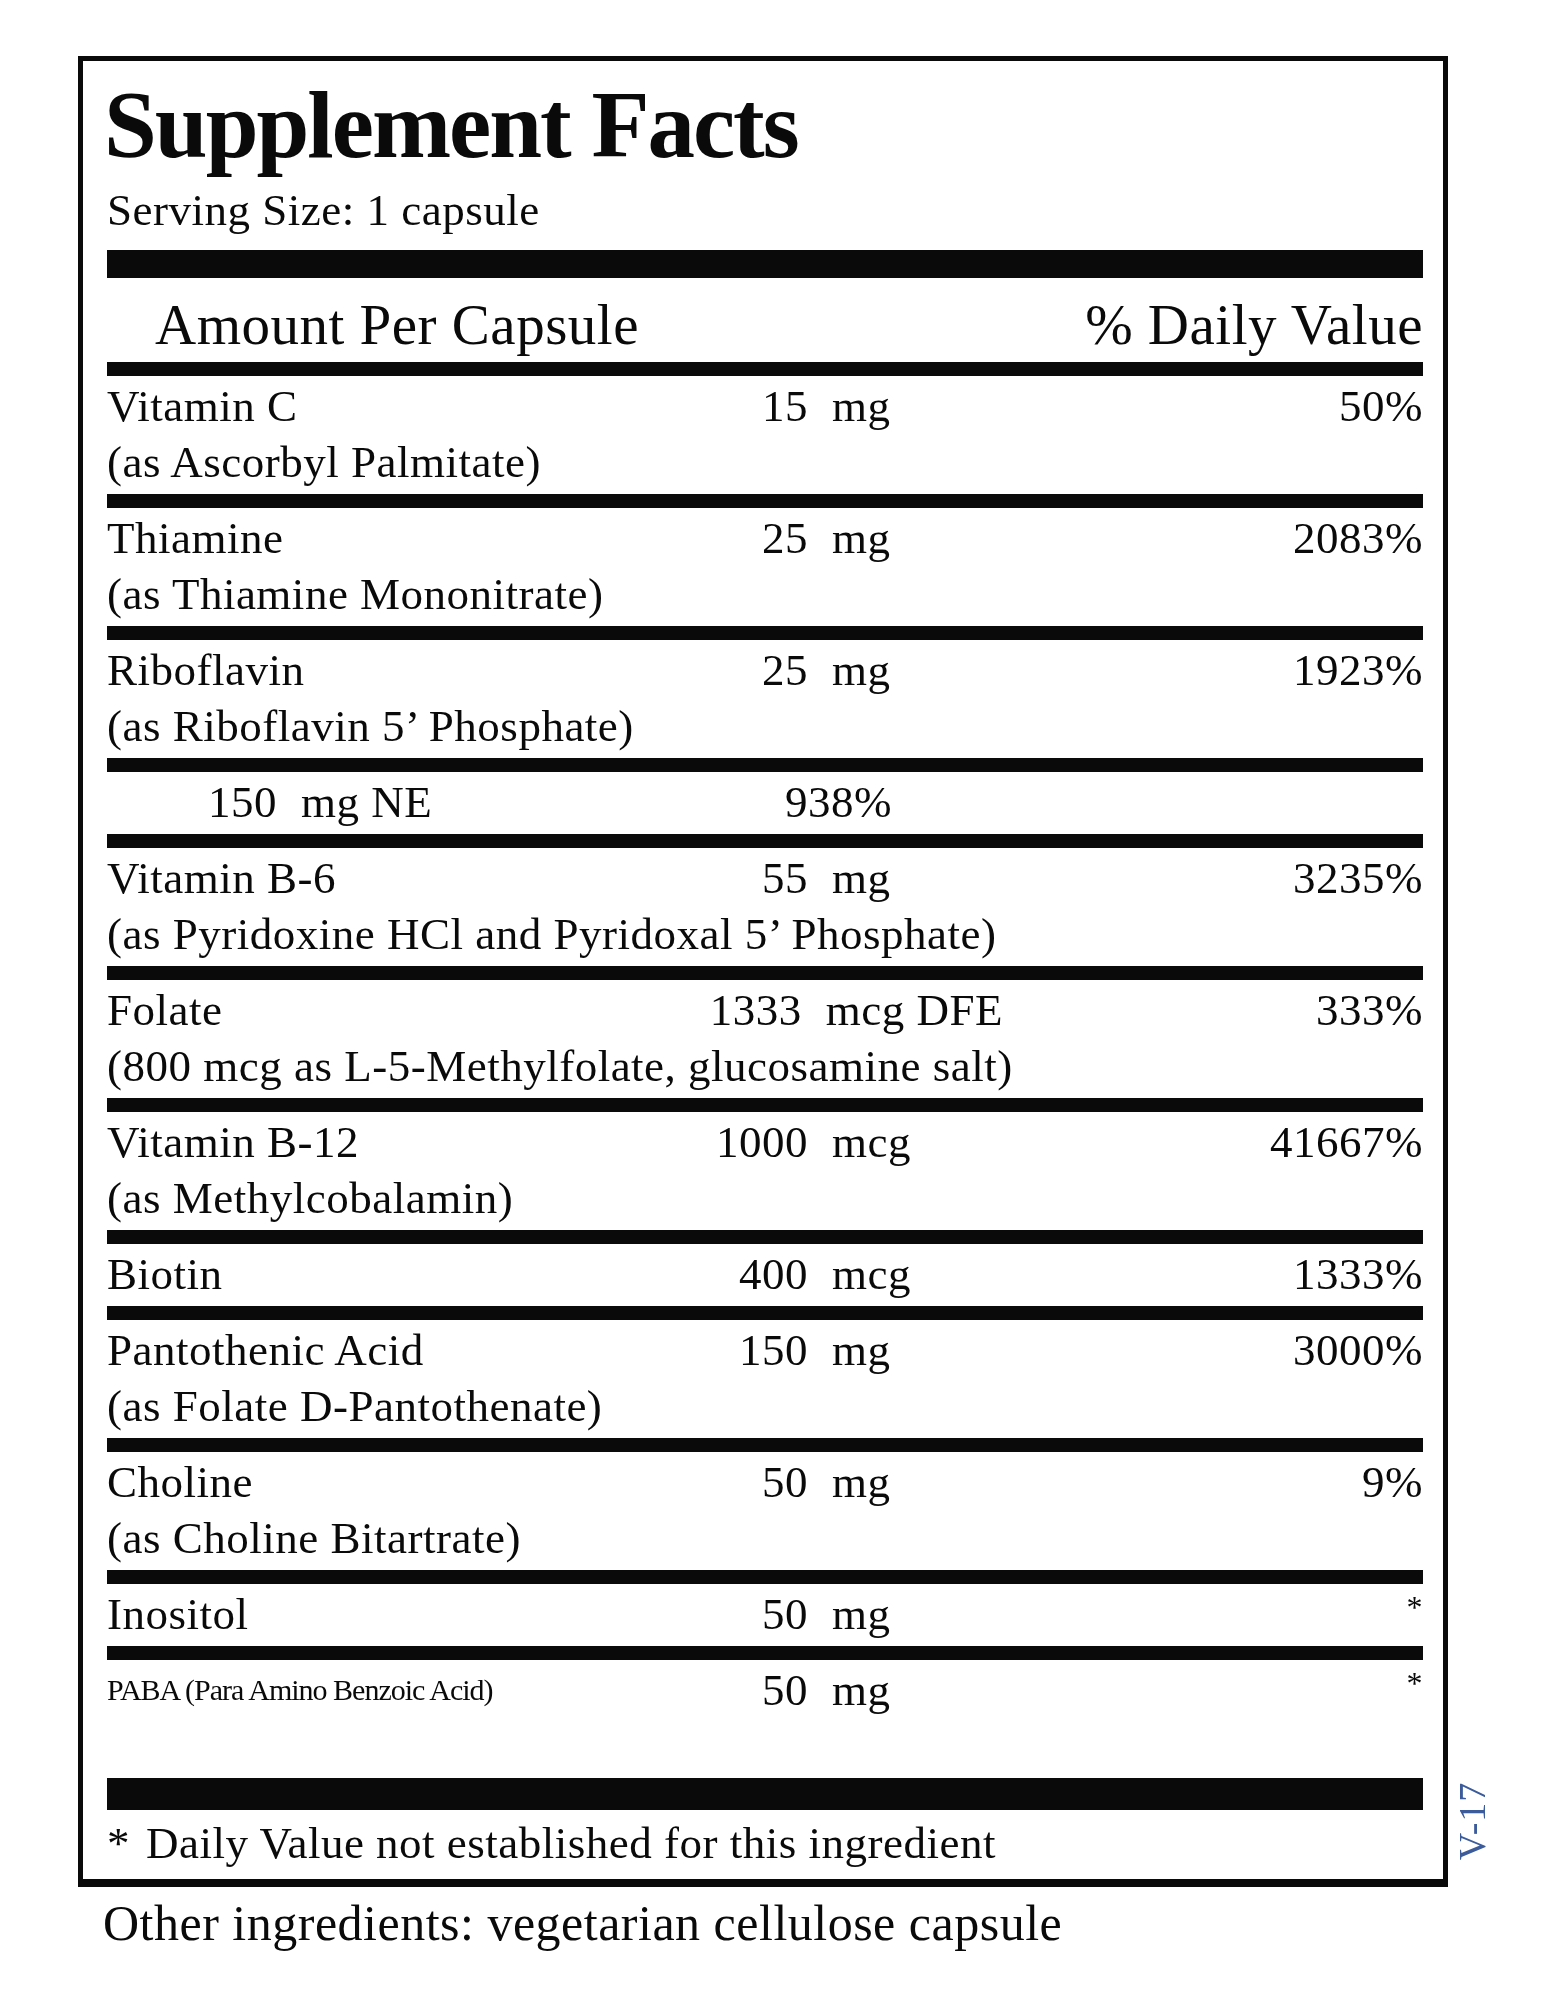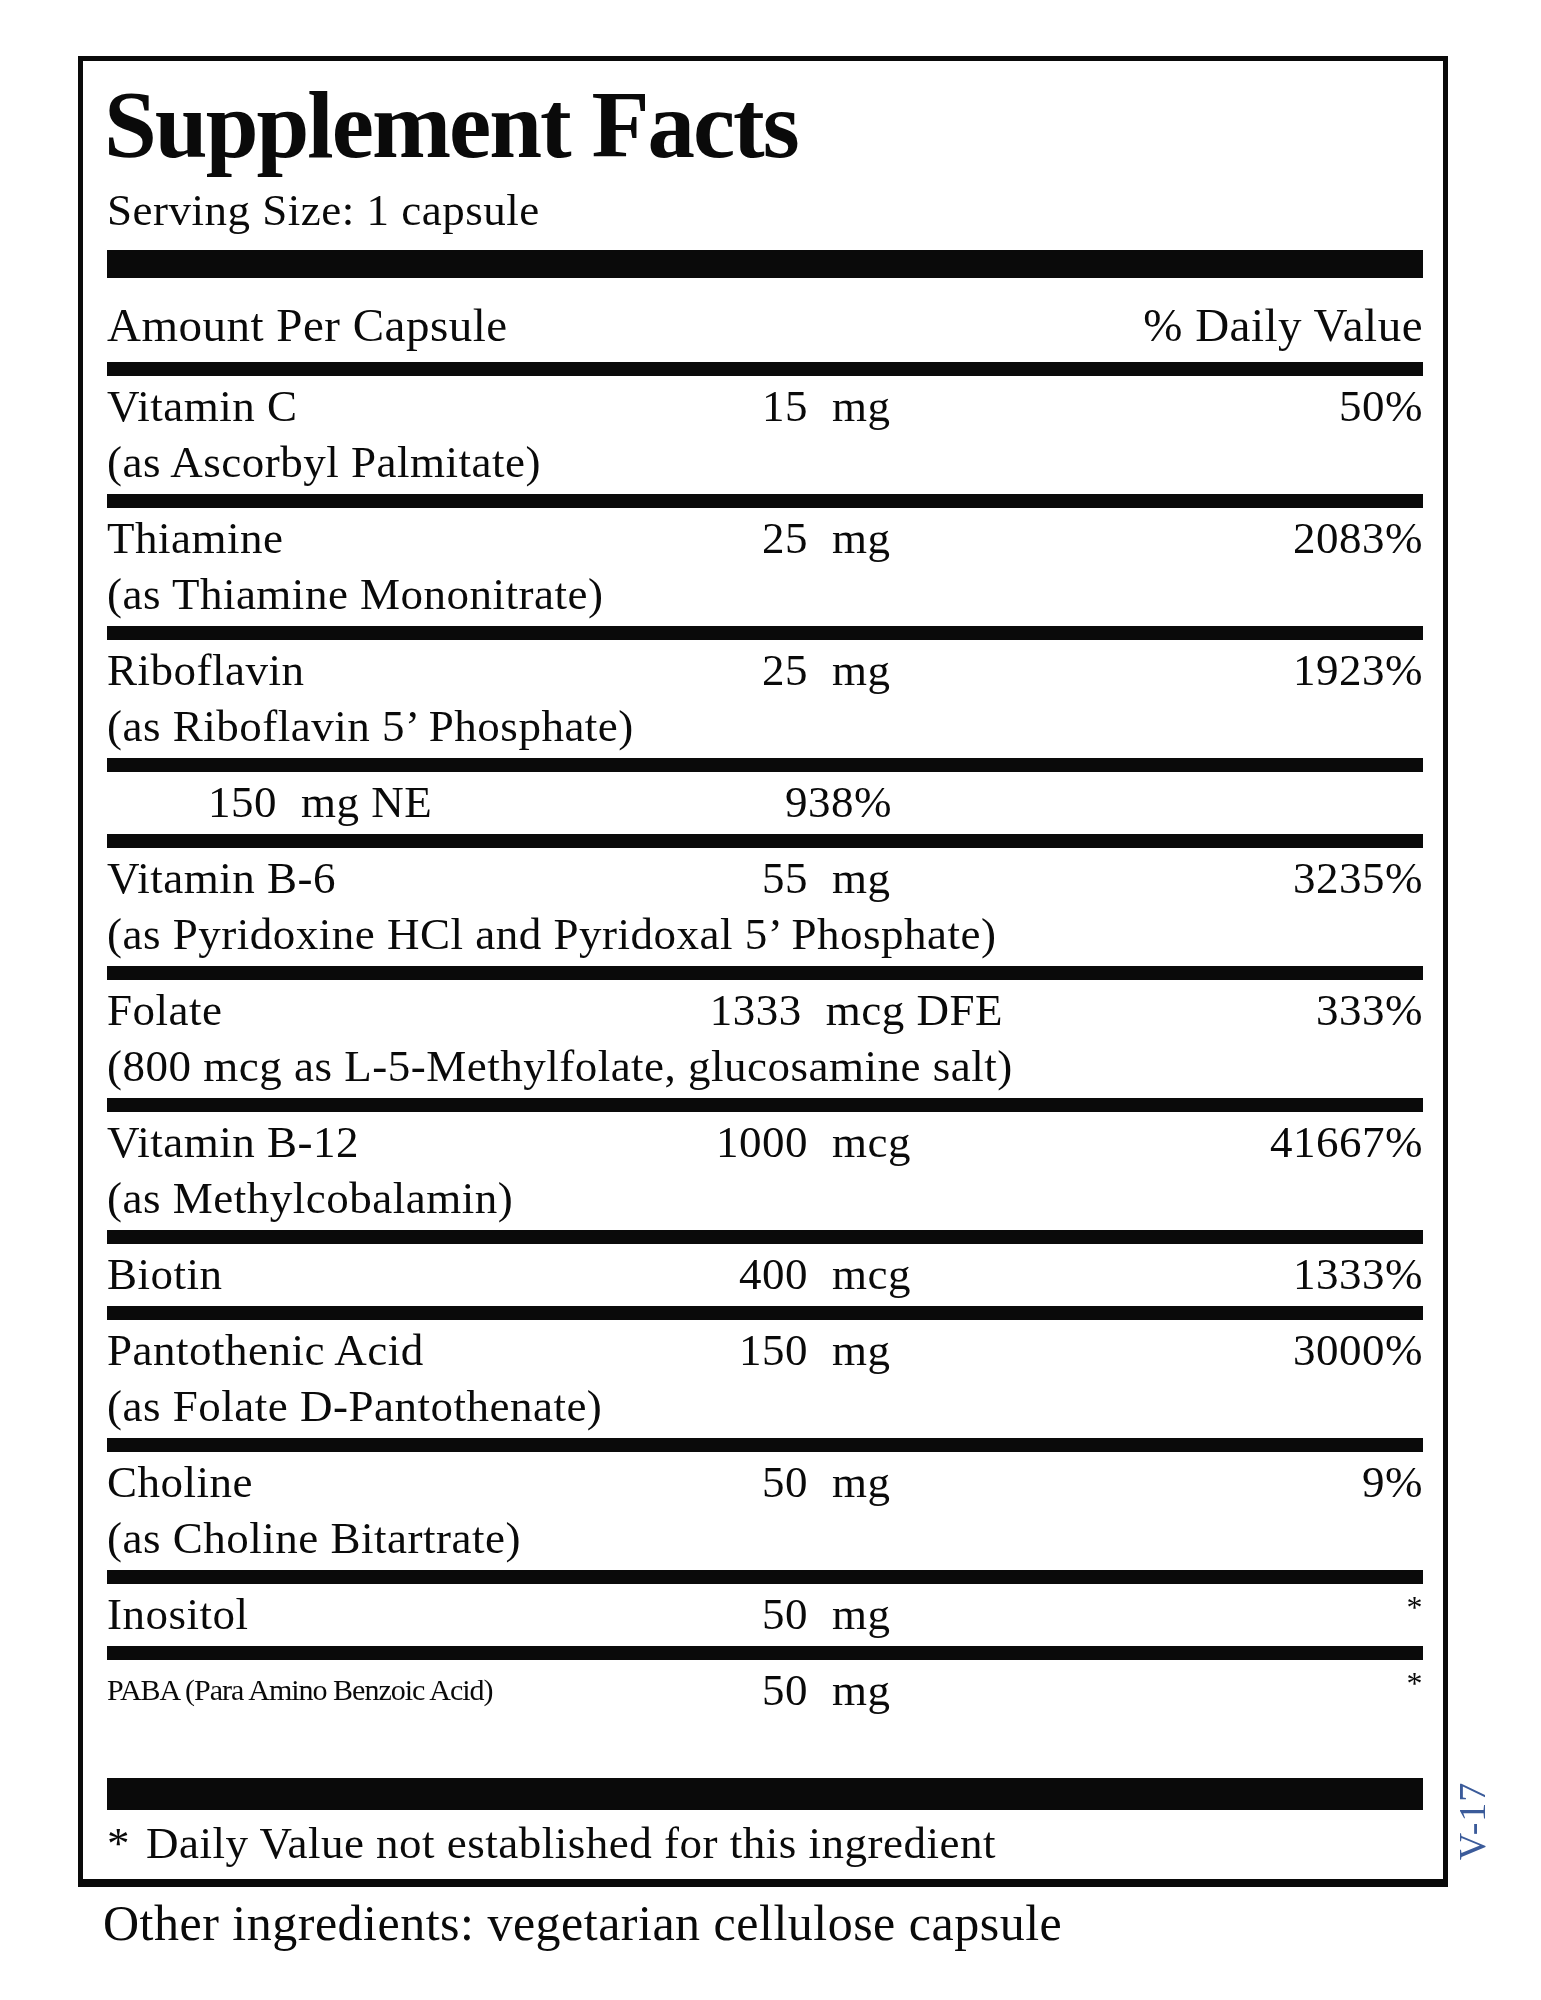--- a/index.html
+++ b/index.html
@@ -27,22 +27,23 @@
   }
   .serving{
     font-size:45px;line-height:54px;letter-spacing:.5px;
   }
   .bar{background:#0a0a0a;}
   .bar-thick{height:28px;margin:13px 0 14px;}
   .bar-sep{height:14px;}
   .bar-bottom{height:32px;margin:56px 0 0;}
   .hdr{
     display:flex;justify-content:space-between;align-items:baseline;
-    font-size:47px;line-height:54px;letter-spacing:.5px;
+    font-size:57px;line-height:54px;letter-spacing:.5px;
     padding:6px 0 10px;
+    margin-left:48px;
   }
   .row{padding:3px 0 5px;font-size:45px;letter-spacing:.5px;}
   .row-line{display:flex;align-items:flex-start;line-height:54px;}
   .nm{flex:1 1 auto;white-space:nowrap;}
   .nm.condensed{font-size:30px;letter-spacing:-1px;}
   .amt-num{flex:0 0 170px;text-align:right;white-space:nowrap;}
   .amt-unit{flex:0 0 195px;box-sizing:border-box;padding-left:24px;white-space:nowrap;}
   .dv{flex:0 0 420px;text-align:right;white-space:nowrap;}
   .dv.ast{font-size:32px;align-self:flex-start;line-height:40px;}
   .row-sub{line-height:54px;margin-top:2px;white-space:nowrap;}

